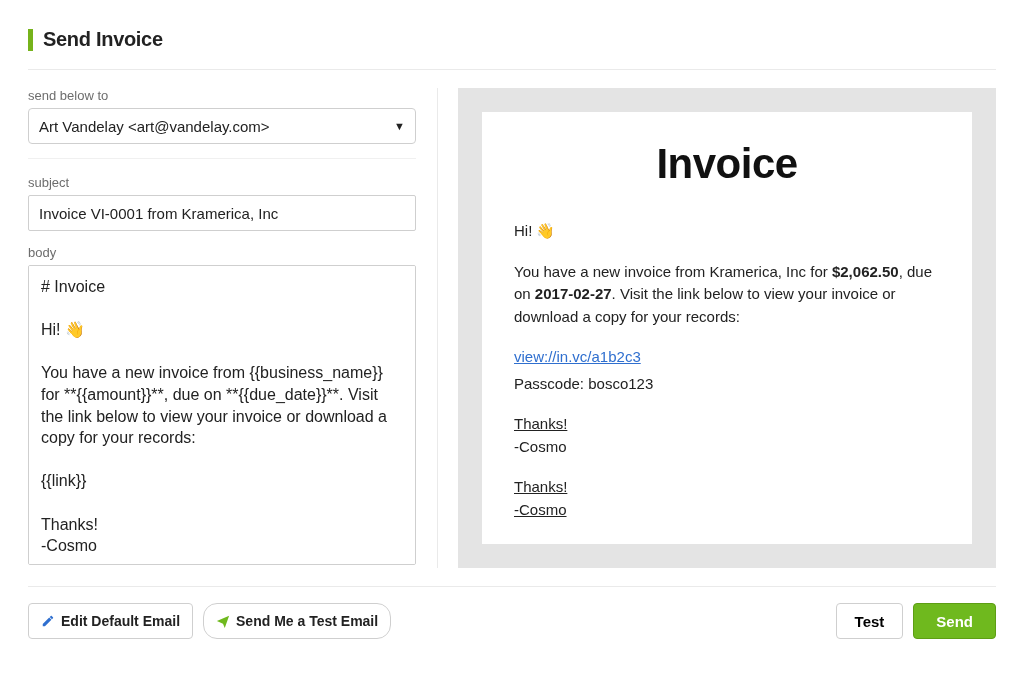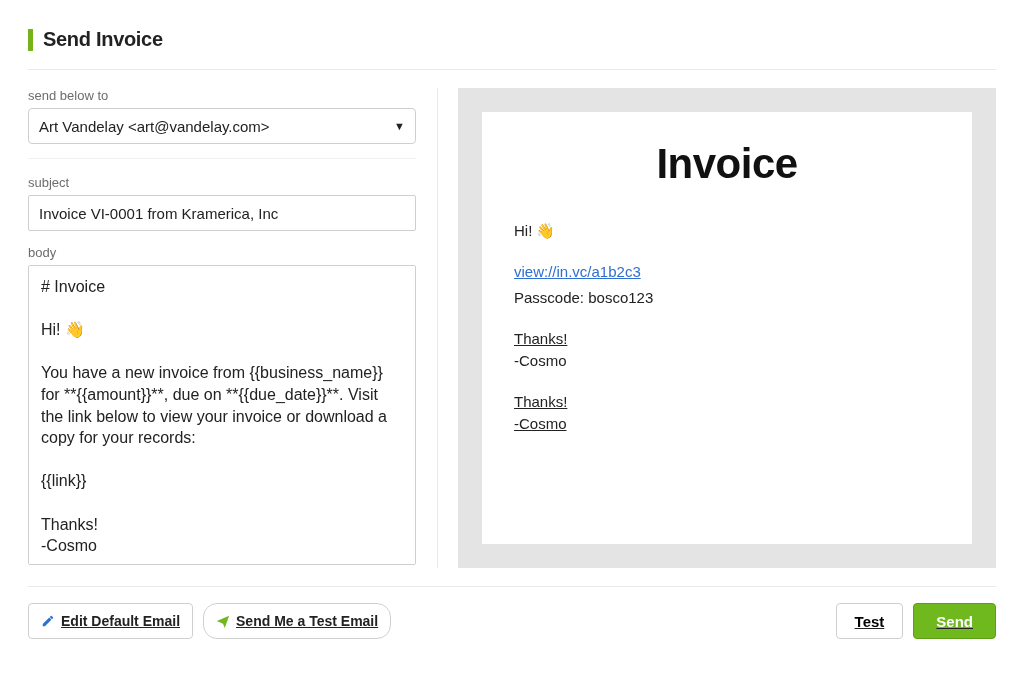--- a/index.html
+++ b/index.html
@@ -145,21 +145,20 @@
       text-decoration:underline;
     }
     .preview-body b { font-weight:700; }
     
     .footer {
       border-top:1px solid #eaeaea;
       margin-top:18px;
       padding-top:16px;
       display:flex;
       align-items:center;
-      text-decoration:underline;
     }
     .btn {
       height:36px;
       border:1px solid #cfcfcf;
       background:#fff;
       border-radius:4px;
       padding:0 12px;
       font-size:14px;
       font-weight:600;
       color:#222;
@@ -246,20 +245,23 @@
 
   <div class="divider-col">
     <div class="vline"></div>
   </div>
 
   <div class="preview-col">
     <div class="preview-card">
       <div class="preview-h1">Invoice</div>
       <div class="preview-body">
         <p>Hi! 👋</p>
+        <p>
+          <span>You have a new invoice from Kramerica, Inc for </span><b>$2,062.50</b><span>, due on </span><b>2017-02-27</b><span>. Visit the link below to view your invoice or download a copy for your records:</span>
+        </p>
         <p class="tight">
           <a href="#">view://in.vc/a1b2c3</a>
         </p>
         <p>
           <span>Passcode: </span><span>bosco123</span>
         </p>
         <p class="tighter">Thanks!</p>
         <p>-Cosmo</p>
         <p class="tighter">Thanks!</p>
         <p class="tighter">-Cosmo</p>

